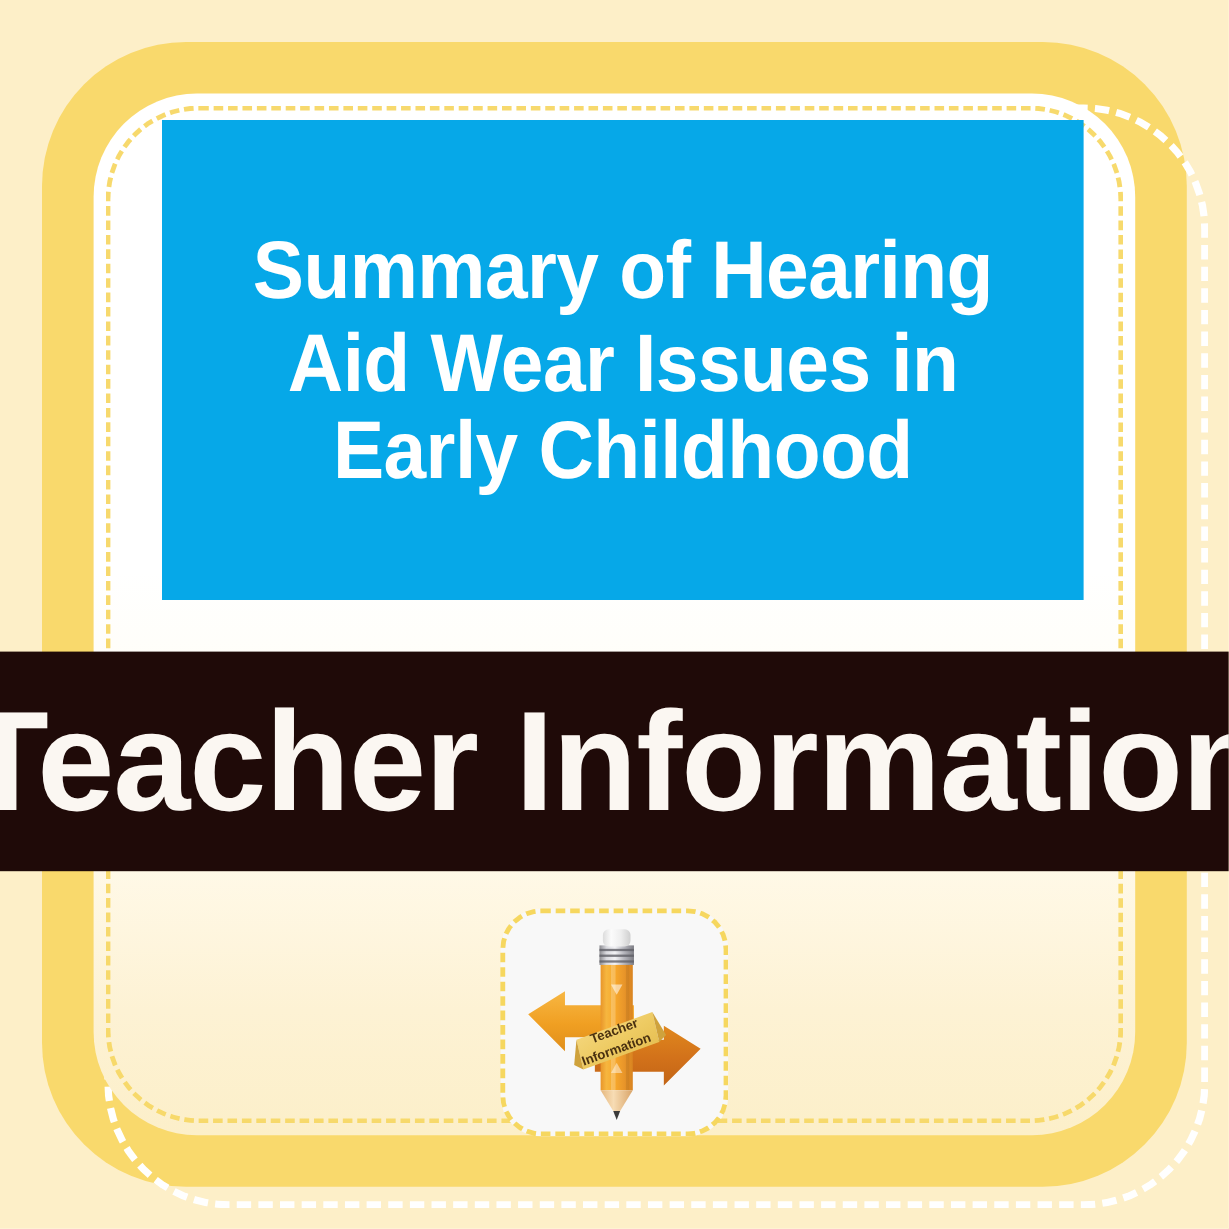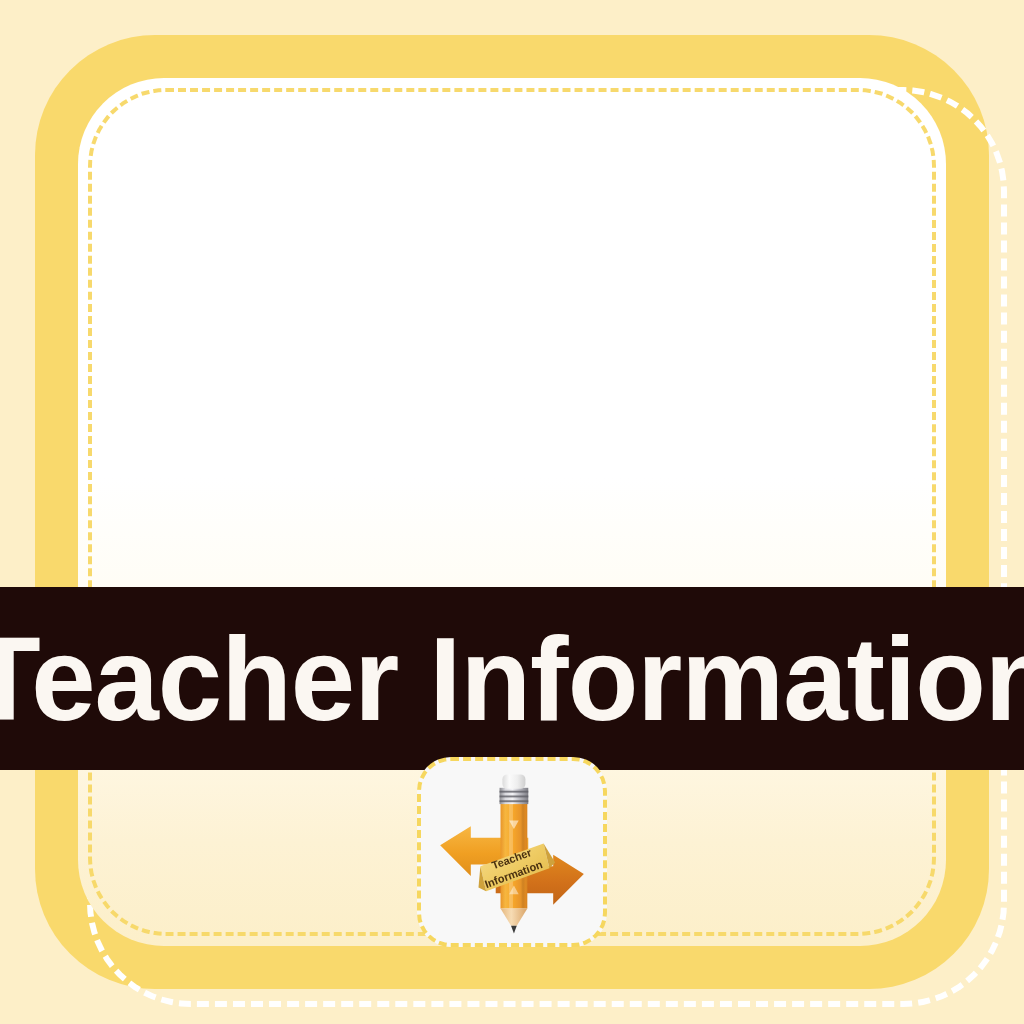--- a/index.html
+++ b/index.html
@@ -82,21 +82,20 @@
 
   
   .subtitle-bar {
     position:absolute;
     left:0; top:543px;
     width:1024px; height:183px;
     background:#1f0a08;
     display:flex;
     align-items:center;
     justify-content:center;
-    margin-top:44px;
   }
   .subtitle-text {
     color:#fbf7f2;
     font-family:"Liberation Sans Narrow","Liberation Sans", sans-serif;
     font-weight:bold;
     font-size:118px;
     line-height:1;
     letter-spacing:-1px;
     white-space:nowrap;
     transform:scaleX(.98);
@@ -124,20 +123,25 @@
 
 <div id="stage">
 
   <div class="band-outer">
     <div class="band-dash"></div>
   </div>
 
   <div class="panel"></div>
   <div class="panel-dash"></div>
 
+  <div class="title-plate">
+    <div class="title-line l1">Summary of Hearing</div>
+    <div class="title-line l2">Aid Wear Issues in</div>
+    <div class="title-line l3">Early Childhood</div>
+  </div>
 
   <div class="subtitle-bar">
     <div class="subtitle-text">Teacher Information</div>
   </div>
 
   <div class="icon-tile">
     <svg class="icon-svg" viewBox="0 0 190 190" xmlns="http://www.w3.org/2000/svg">
       <defs>
         <linearGradient id="gPencil" x1="0" y1="0" x2="1" y2="0">
           <stop offset="0%" stop-color="#e8952a"></stop>

